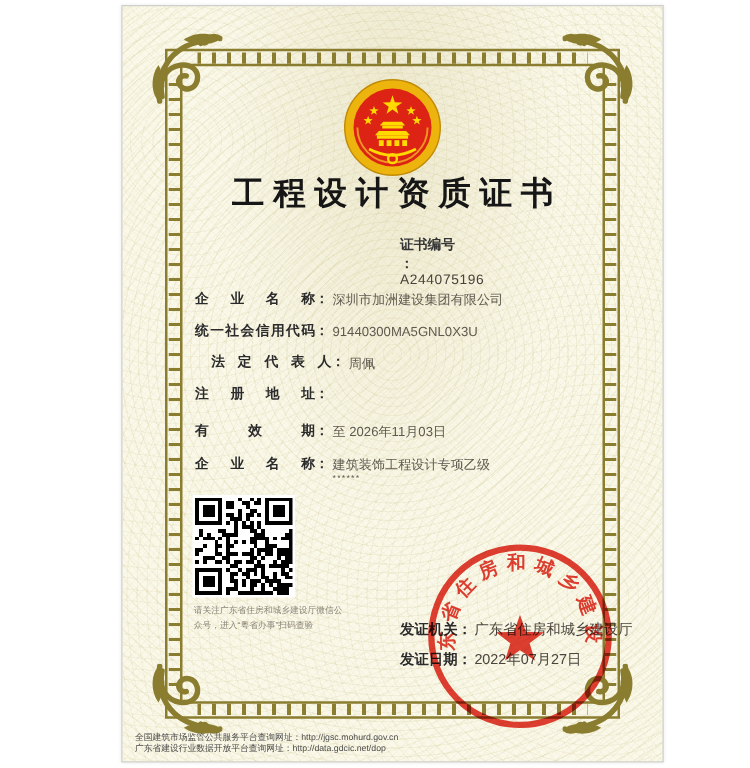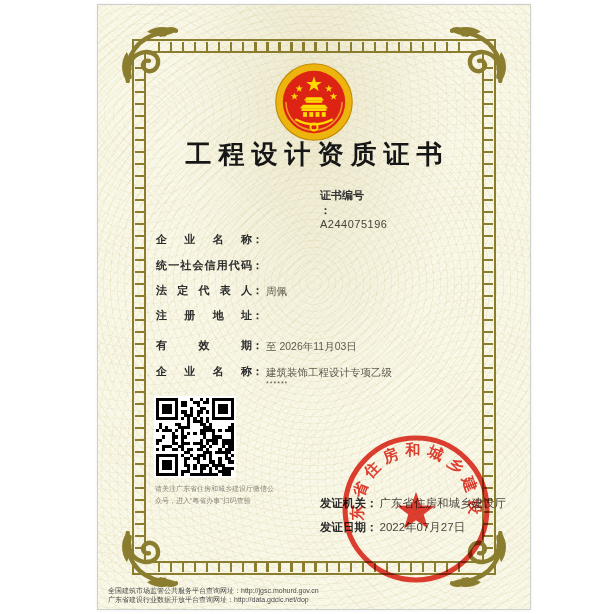--- a/index.html
+++ b/index.html
@@ -164,26 +164,28 @@
 
     <div class="num-row">
       <span class="num-label">证书编号</span>
       <span class="num-colon">：</span>
       <span class="num-value">A244075196</span>
     </div>
 
     <div class="frow" style="top:228px;">
       <span class="flabel">企业名称</span>
       <span class="fcolon">：</span>
+      <span class="fvalue">深圳市加洲建设集团有限公司</span>
     </div>
     <div class="frow" style="top:254px;">
       <span class="flabel">统一社会信用代码</span>
       <span class="fcolon">：</span>
-    </div>
-    <div class="frow" style="top:279px;">
+      <span class="fvalue">91440300MA5GNL0X3U</span>
+    </div>
+    <div class="frow" style="top:279px;margin-left:13px;">
       <span class="flabel">法定代表人</span>
       <span class="fcolon">：</span>
       <span class="fvalue">周佩</span>
     </div>
     <div class="frow" style="top:304px;">
       <span class="flabel">注册地址</span>
       <span class="fcolon">：</span>
     </div>
     <div class="frow" style="top:334px;">
       <span class="flabel">有效期</span>

